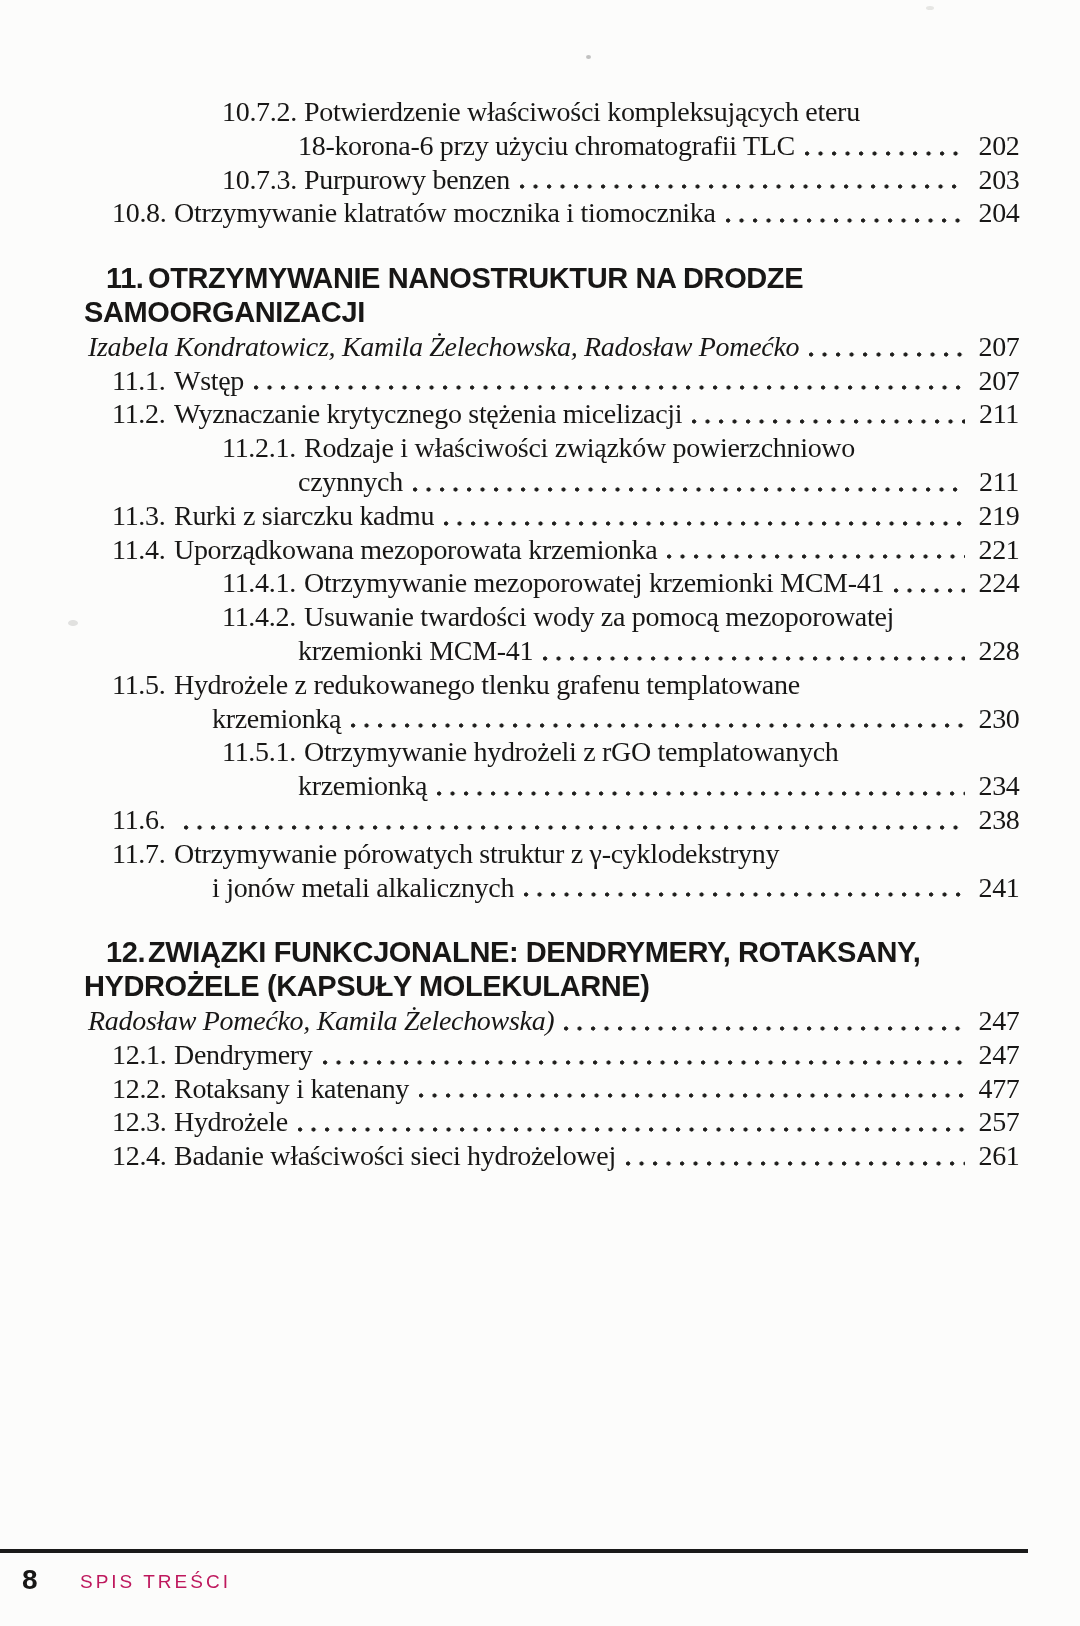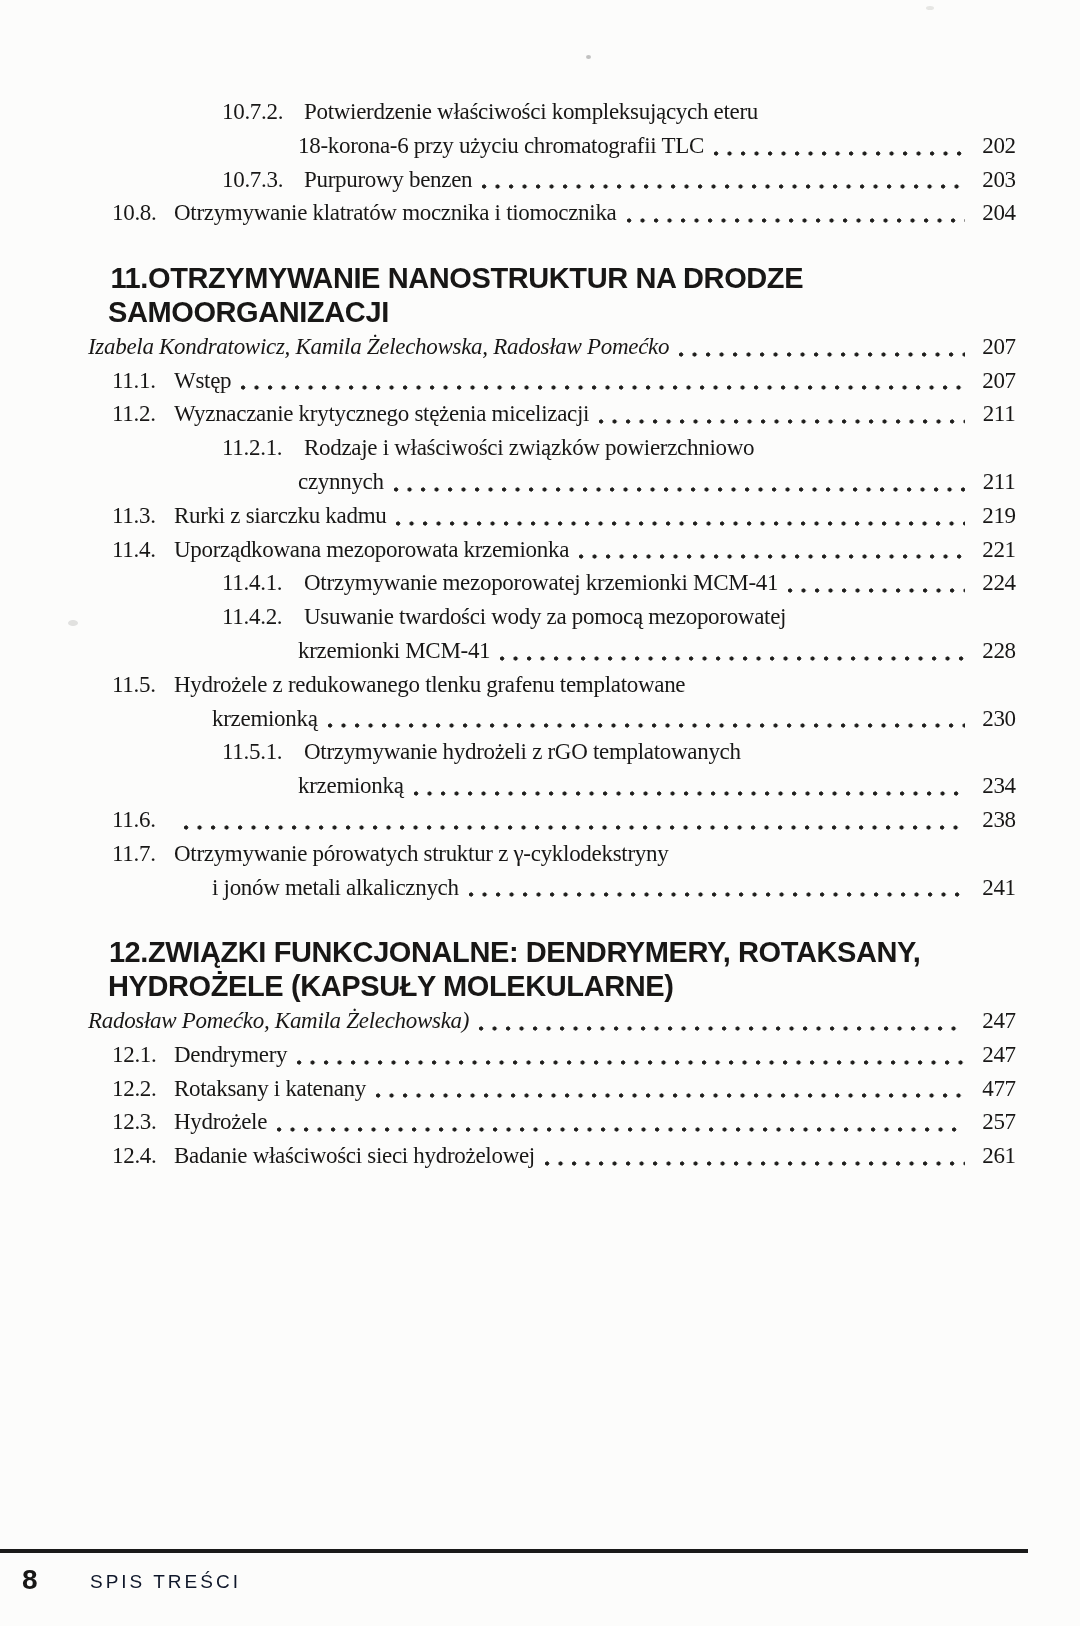--- a/index.html
+++ b/index.html
@@ -12,21 +12,21 @@
     overflow: hidden;
   }
 
   
   #toc { padding: 95px 55px 0 0; }
 
   .eline {
     display: flex;
     align-items: baseline;
     line-height: 33.8px;
-    font-size: 23px;
+    font-size: 28px;
     letter-spacing: -0.3px;
     white-space: nowrap;
   }
   .num { flex: none; }
   .txt { flex: none; }
 
   
   .lvl2 .eline.first { padding-left: 112px; }
   .lvl2 .num        { width: 62px; }
   .lvl2 .eline.cont  { padding-left: 212px; }
@@ -51,39 +51,39 @@
   .pg { flex: none; min-width: 52px; text-align: center; }
 
   
   .chapter {
     margin-top: 32px;
     font-family: "Liberation Sans", "DejaVu Sans", sans-serif;
     font-weight: bold;
     font-size: 29px;
     letter-spacing: -0.4px;
   }
-  .ch-line { display: flex; line-height: 33.8px; padding-left: 106px; white-space: nowrap; text-align: right; }
+  .ch-line { display: flex; line-height: 33.8px; padding-left: 106px; white-space: nowrap; }
   .ch-num { flex: none; width: 42px; }
-  .ch-line.cont { padding-left: 108px; }
+  .ch-line.cont { padding-left: 84px; }
 
   
   .footer-rule {
     position: absolute; left: 0; top: 1549px;
     width: 1028px; height: 4px;
     background: var(--rule, #1a1a1a);
   }
   .footer-pagenum {
     position: absolute; left: 22px; top: 1564px;
     font-family: "Liberation Sans", "DejaVu Sans", sans-serif;
     font-weight: bold; font-size: 28px;
   }
   .footer-label {
-    position: absolute; left: 90px; top: 1571px;
+    position: absolute; left: 80px; top: 1571px;
     font-family: "Liberation Sans", "DejaVu Sans", sans-serif;
-    font-size: 19px; letter-spacing: 3px; color: #0f172a;
+    font-size: 19px; letter-spacing: 3px; color: #be185d;
   }
 
   
   .speck { position: absolute; border-radius: 50%; pointer-events: none; }
   .speck-1 { left: 586px; top: 55px;  width: 5px;  height: 4px; background: #8f8f8f; opacity: .55; }
   .speck-2 { left: 68px;  top: 620px; width: 10px; height: 6px; background: #c6c6c3; opacity: .5; }
   .speck-3 { left: 926px; top: 6px;   width: 8px;  height: 4px; background: #cfcfcc; opacity: .5; }
 </style>
 </head>
 <body>

